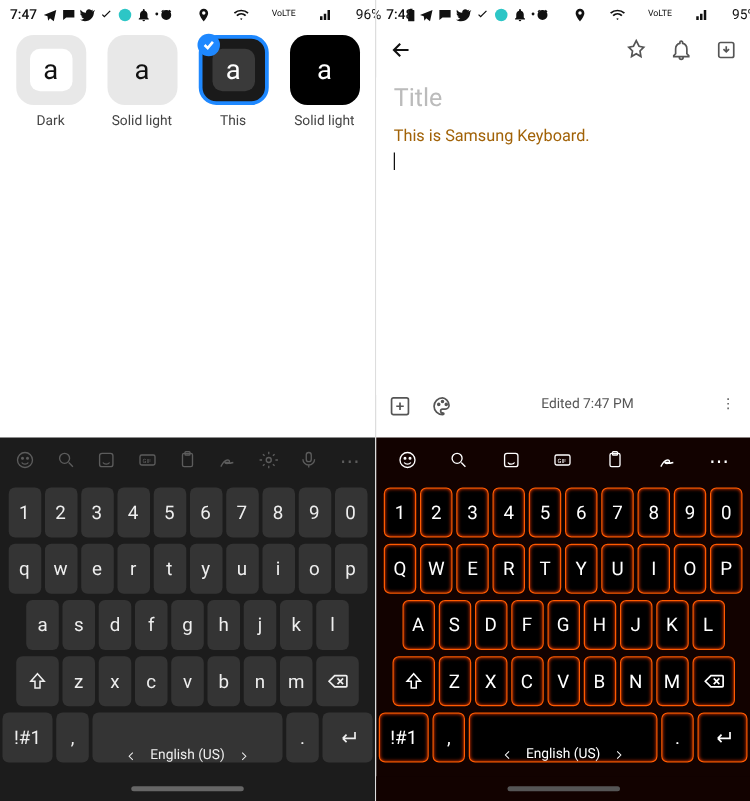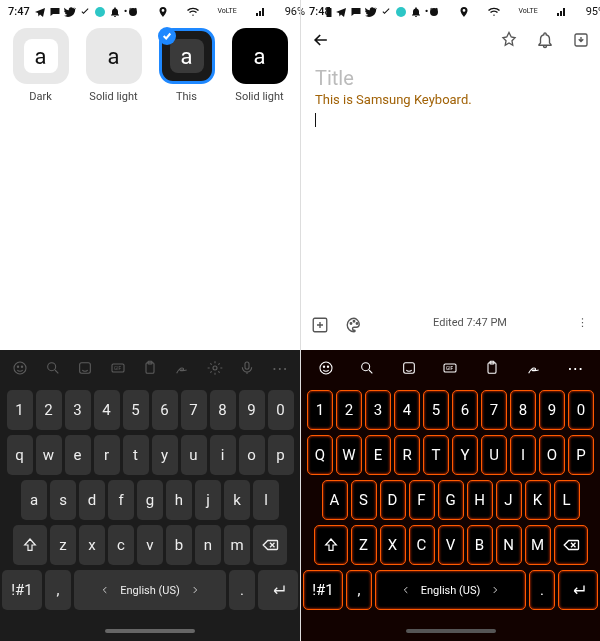--- a/index.html
+++ b/index.html
@@ -30,29 +30,29 @@
 .filler{flex:1;background:#fff}
 
 .kbd{background:#1c1c1c}
 .kbd-tool{height:36px;display:flex;align-items:center;justify-content:space-around;padding:0 4px}
 .kbd-tool .ti{width:28px;height:28px;opacity:.45;display:flex;align-items:center;justify-content:center;color:#aaa}
 .kbd-rows{padding:4px 2px 6px}
 .krow{display:flex;justify-content:center;gap:3px;margin-bottom:5px}
 .key{background:#343434;color:#eee;border-radius:5px;height:40px;display:flex;align-items:center;justify-content:center;font-size:15px}
 .kw{width:26px}
 .kw5{width:40px}
-.kspc{flex:1;display:flex;align-items:center;justify-content:center;gap:10px;font-size:11px}
+.kspc{flex:1;display:flex;align-items:flex-end;justify-content:center;gap:10px;font-size:11px}
 .krow4 .key{height:40px}
 .nav-bar{height:20px;background:#1c1c1c;display:flex;align-items:center;justify-content:center}
 .nav-pill{width:90px;height:4px;background:#666;border-radius:3px}
 
 .note-hdr{height:40px;display:flex;align-items:center;padding:0 10px}
 .note-hdr .actions{margin-left:auto;display:flex;gap:18px;align-items:center;color:#666}
 .note-body{flex:1;padding:4px 14px;background:#fff}
-.note-title{color:#bbb;font-size:20px;}
+.note-title{color:#bbb;font-size:20px;margin-bottom:10px}
 .note-text{font-size:13px;color:#a16207;line-height:1.5}
 .cursor{display:inline-block;width:1px;height:14px;background:#111;vertical-align:middle}
 .note-ft{height:34px;display:flex;padding:0 10px;gap:16px;color:#555;font-size:11px}
 .note-ft .spacer{flex:1}
 .dots3{letter-spacing:2px}
 
 .kbd2{background:#120200}
 .kbd2 .kbd-tool{height:36px}
 .kbd2 .kbd-tool .ti{opacity:1;color:#fff}
 .kbd2 .key{background:#000;border:1.5px solid #ff5a00;box-shadow:inset 0 0 3px #ff3a00;color:#fff;text-transform:uppercase}

